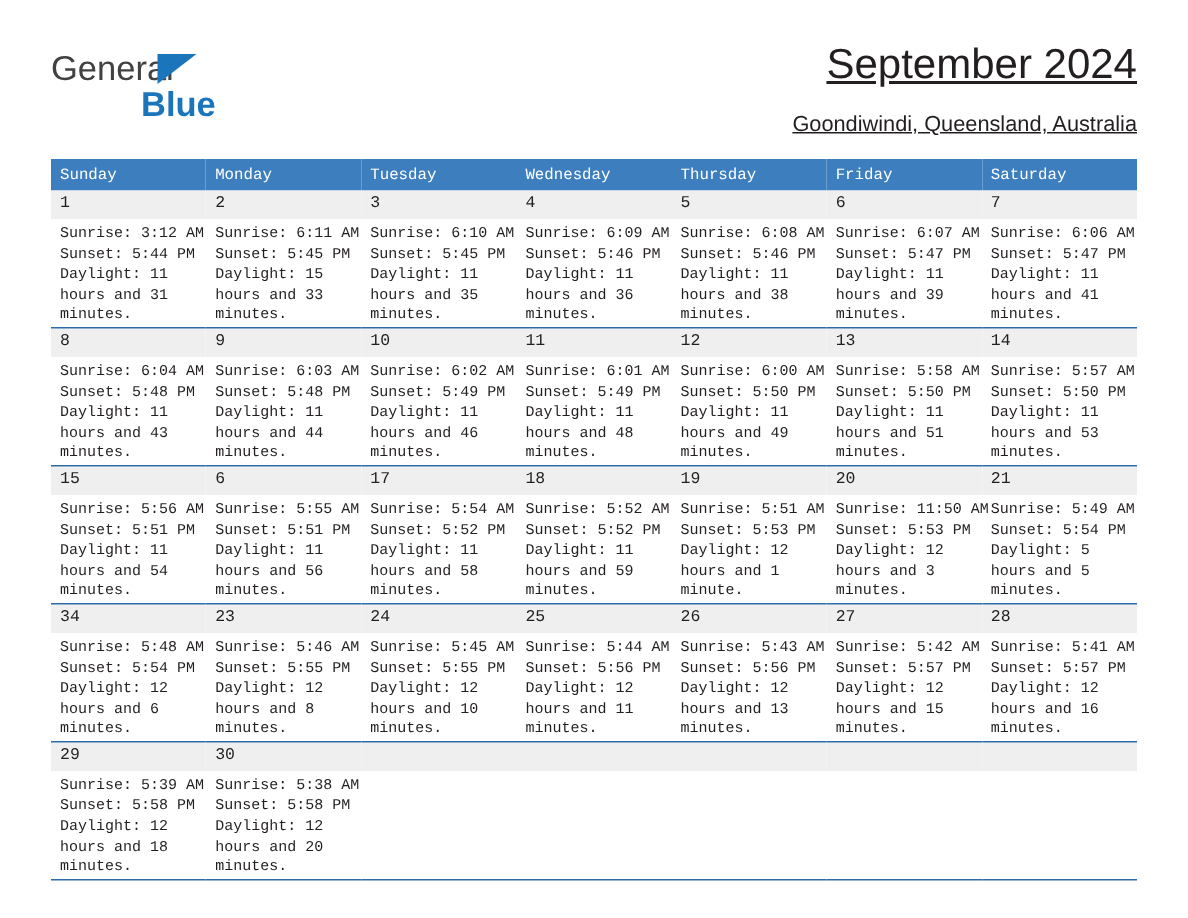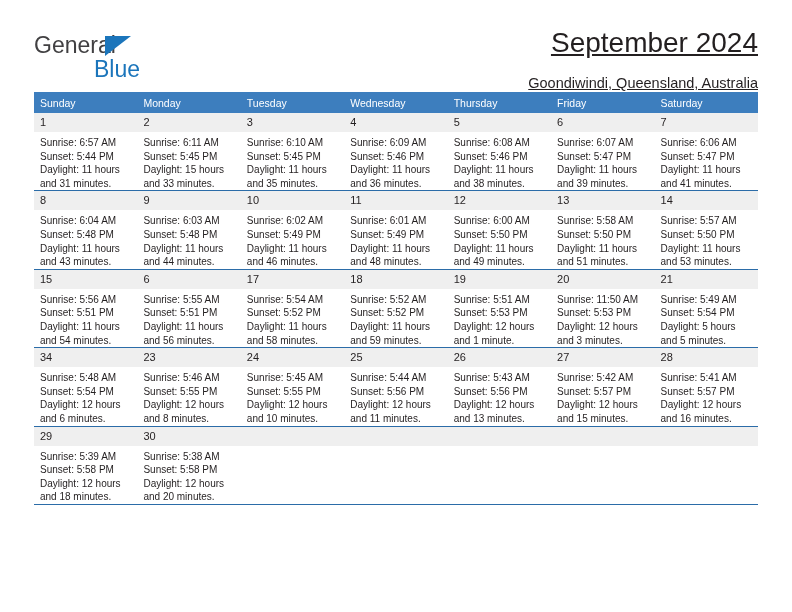--- a/index.html
+++ b/index.html
@@ -55,20 +55,21 @@
     border-left: 26px solid #1b75bb;
     border-bottom: 20px solid transparent;
   }
   .logo-blue {
     position: absolute;
     left: 60px;
     top: 24px;
     font-size: 23px;
     color: #1b75bb;
     line-height: 26px;
+    font-weight: bold;
   }
   .title-block {
     position: absolute;
     right: 0;
     top: 0;
     text-align: right;
     text-decoration: underline;
   }
   .cal-title {
     font-size: 28px;
@@ -82,24 +83,25 @@
     color: #231f20;
     line-height: 22px;
     margin-top: 12px;
     white-space: nowrap;
   }
 
   
   .calendar {
     position: absolute;
     left: 34px;
-    top: 92px;
+    top: 106px;
     width: 724px;
     border-collapse: collapse;
     table-layout: fixed;
+    font-family: Liberation Mono, monospace;
   }
   .calendar th {
     background: #3d7ebe;
     color: #ffffff;
     font-size: 10.5px;
     font-weight: normal;
     text-align: left;
     padding: 4px 0 4px 6px;
     height: 13px;
     vertical-align: middle;
@@ -166,21 +168,21 @@
           <th>Thursday</th>
           <th>Friday</th>
           <th>Saturday</th>
         </tr>
     </thead>
     <tbody id="calendar-body">
         <tr>
           <td>
             <div class="daynum">1</div>
             <div class="cell-body">
-              <div>Sunrise: 6:57 AM</div>
+              <div>Sunrise: 3:12 AM</div>
               <div>Sunset: 5:44 PM</div>
               <div class="daylight">Daylight: 11 hours and 31 minutes.</div>
             </div>
           </td>
           <td>
             <div class="daynum">2</div>
             <div class="cell-body">
               <div>Sunrise: 6:11 AM</div>
               <div>Sunset: 5:45 PM</div>
               <div class="daylight">Daylight: 15 hours and 33 minutes.</div>

